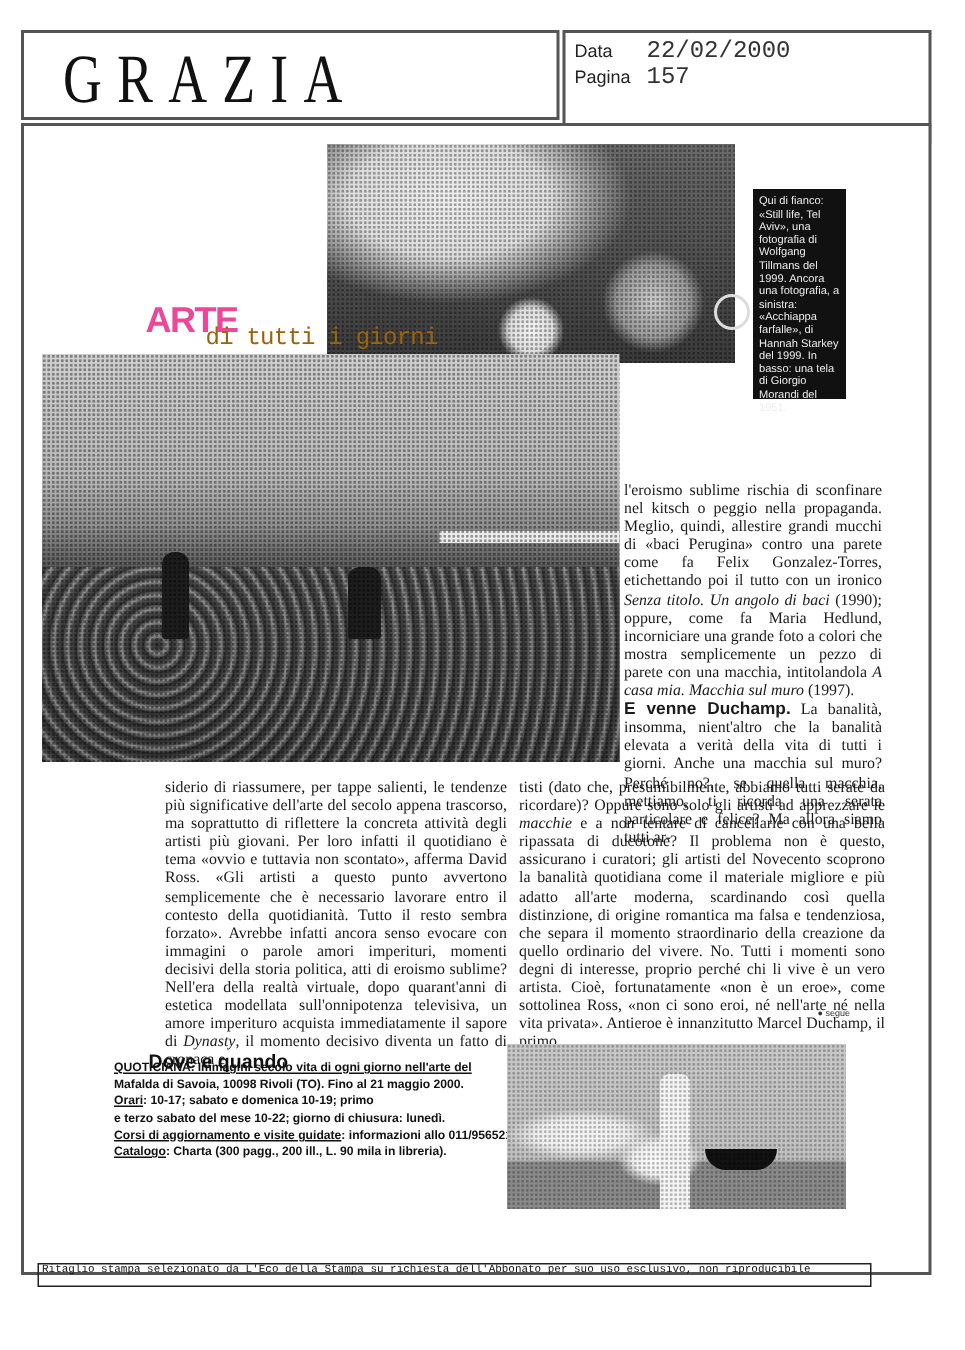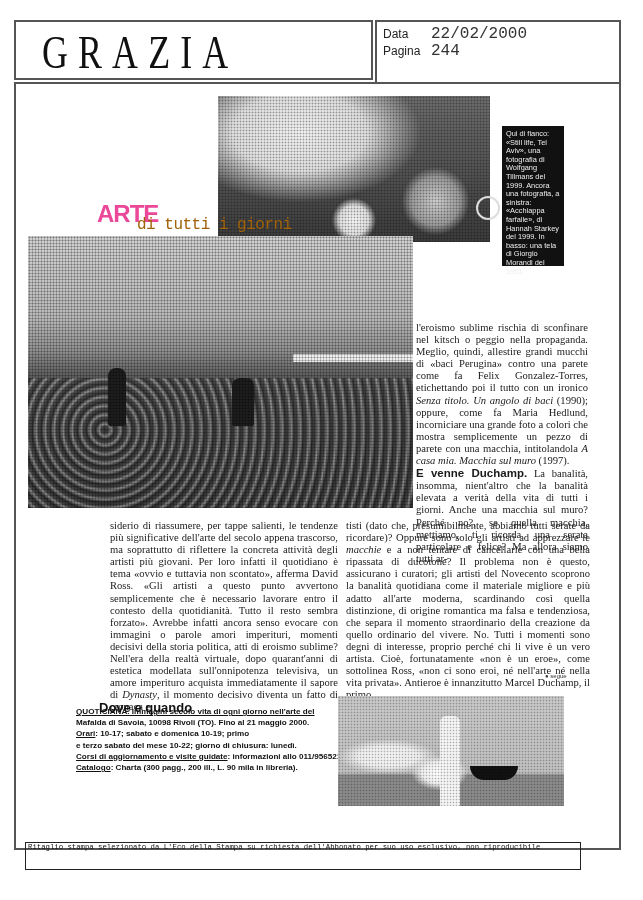--- a/index.html
+++ b/index.html
@@ -36,36 +36,36 @@
   .endmark{left:545px;top:673px;font-family:"Liberation Sans",sans-serif;font-size:6px;color:#333;}
   .dove-title{left:99px;top:700px;font-family:"Liberation Sans",sans-serif;font-weight:bold;font-size:13px;color:#111;}
   .dove-body{left:76px;top:706px;width:276px;font-family:"Liberation Sans",sans-serif;font-size:8.1px;line-height:11.2px;color:#111;font-weight:bold;}
   .dove-body .line{white-space:nowrap;}
   .u{text-decoration:underline;}
   .photo-bot{left:338px;top:696px;width:226px;height:110px;
     background:radial-gradient(ellipse at 22% 55%,#f4f4f4 0,#eee 12%,transparent 20%),radial-gradient(ellipse at 45% 70%,#fff 0,#eee 10%,transparent 16%),linear-gradient(180deg,#c8c8c8 0%,#c0c0c0 70%,#8a8a8a 72%,#8a8a8a 100%);}
   .photo-bot .dots{position:absolute;inset:0;background-image:radial-gradient(rgba(0,0,0,.28) 0.7px,transparent 1.1px);background-size:3px 3px;}
   .photo-bot .cup{position:absolute;left:132px;top:70px;width:48px;height:14px;background:#111;border-radius:0 0 20px 20px;}
   .photo-bot .bottle{position:absolute;left:102px;top:20px;width:20px;height:90px;background:#f4f4f4;border-radius:6px 6px 0 0;}
-  .footer-box{left:25px;top:842px;width:556px;height:28px;border:1px solid #222;box-sizing:border-box;font-family:"Liberation Mono",monospace;font-size:7.3px;line-height:8px;padding:0 2px;white-space:nowrap;overflow:hidden;color:#111;}
+  .footer-box{left:25px;top:842px;width:556px;height:16px;border:1px solid #222;box-sizing:border-box;font-family:"Liberation Mono",monospace;font-size:7.3px;line-height:8px;padding:0 2px;white-space:nowrap;overflow:hidden;color:#111;}
 </style>
 </head>
 <body>
 
 <div class="abs hdr-box masthead">
   <div class="logo">GRAZIA</div>
 </div>
 <div class="abs hdr-box meta">
   <div class="row">
     <span class="lbl">Data</span>
     <span class="val">22/02/2000</span>
   </div>
   <div class="row">
     <span class="lbl">Pagina</span>
-    <span class="val">244</span>
+    <span class="val">157</span>
   </div>
 </div>
 
 <div class="abs hdr-box page"></div>
 
 <div class="abs photo-top">
   <div class="dots"></div>
   <div class="circle"></div>
 </div>
 

